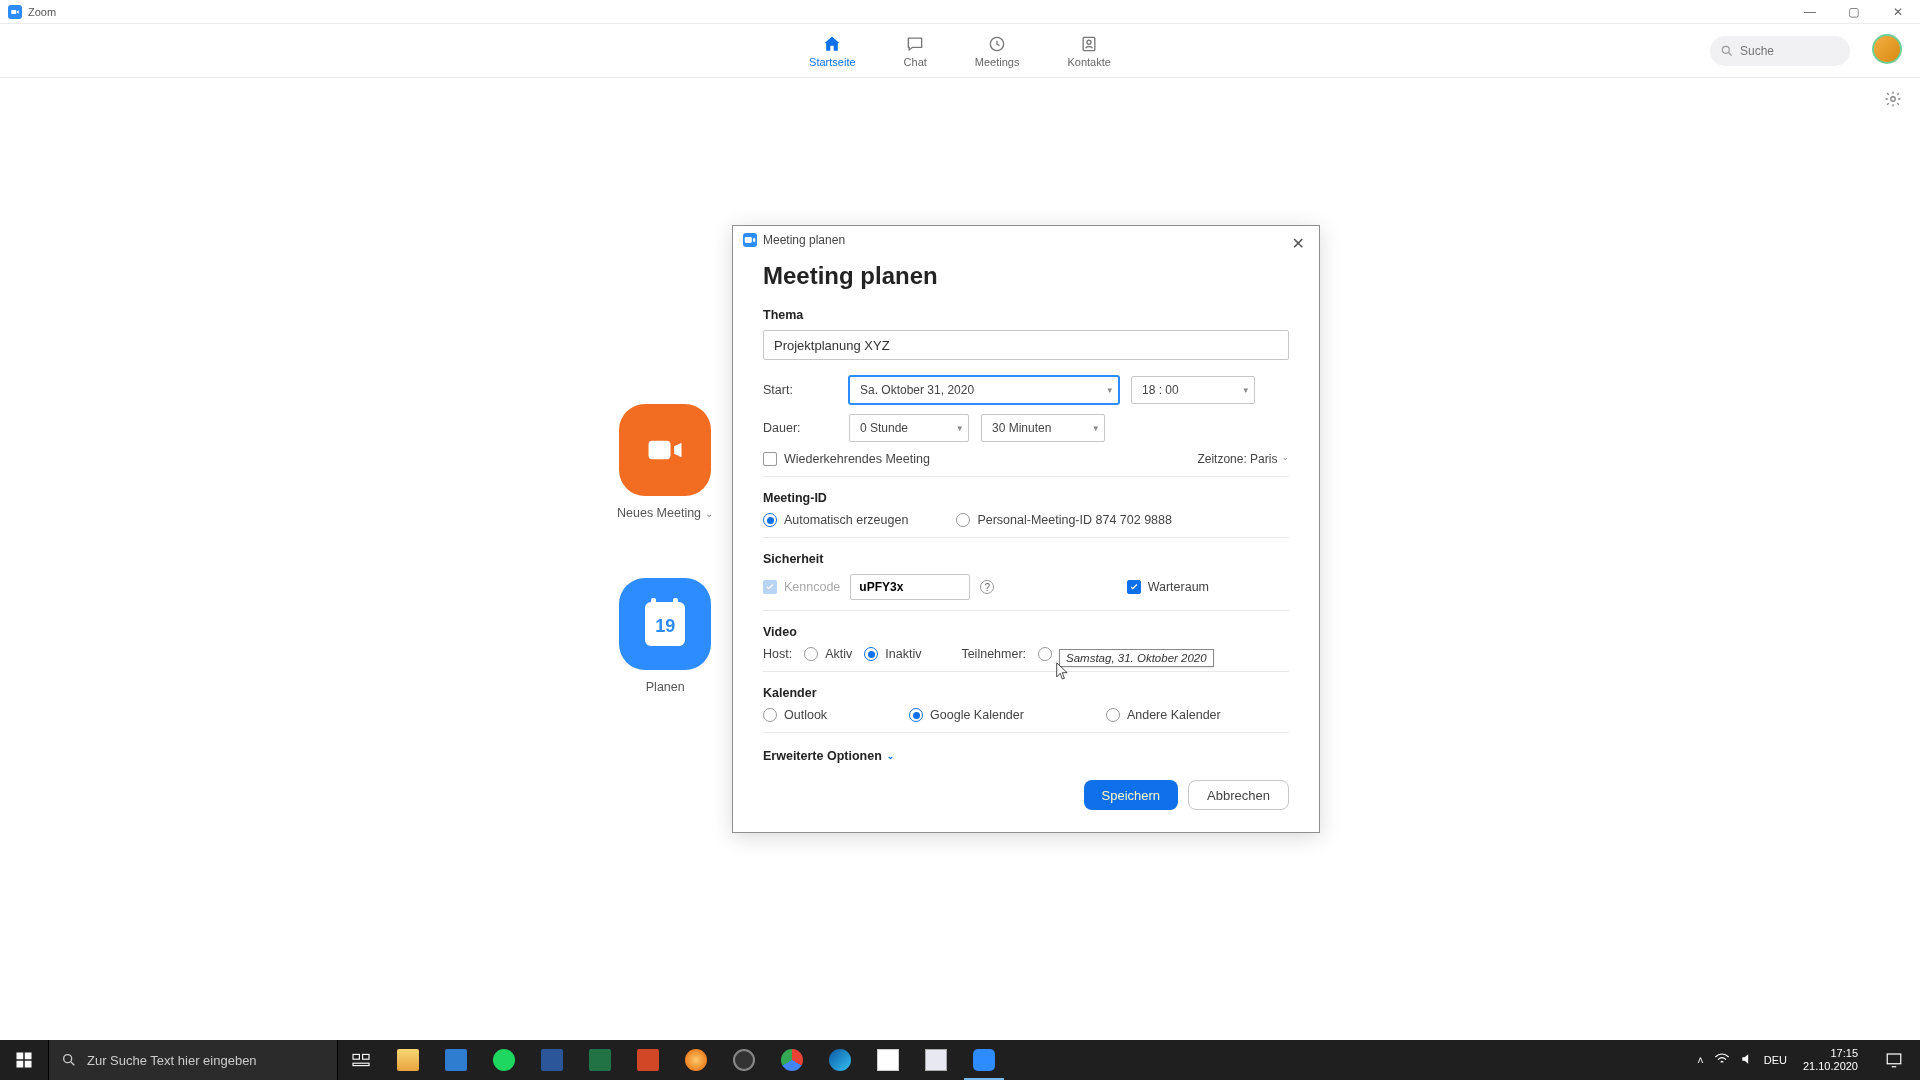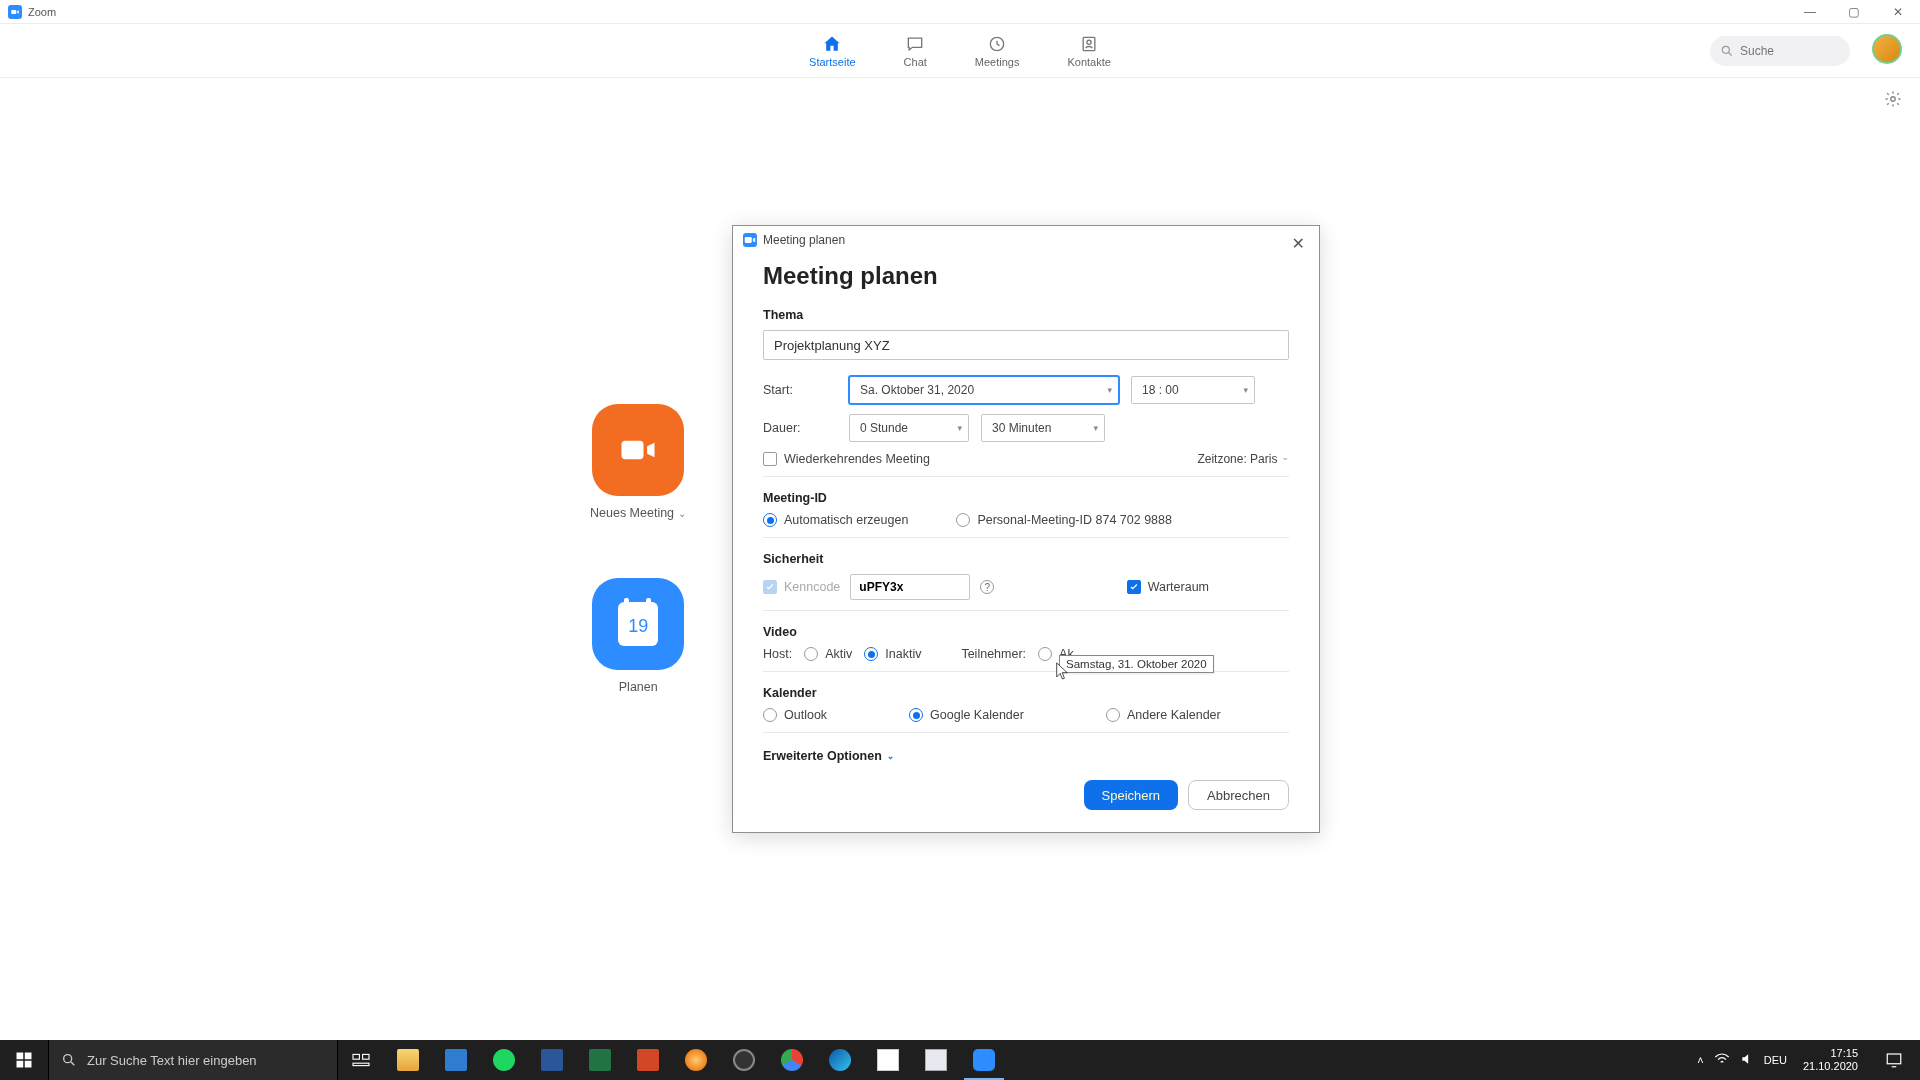--- a/index.html
+++ b/index.html
@@ -23,29 +23,29 @@
 .topnav .search { width: 140px; height: 30px; border-radius: 15px; background: #f1f1f3; border: none; padding: 0 12px 0 30px; font-size: 12px; color: #333; }
 .topnav .search-icon { position: absolute; left: 10px; top: 8px; color: #888; }
 .topnav .avatar { position: absolute; right: 18px; top: 10px; width: 30px; height: 30px; border-radius: 50%; background: linear-gradient(135deg,#f5b041,#d68910); border: 2px solid #6fcf97; }
 
 
 .main-area { position: absolute; top: 78px; left: 0; right: 0; bottom: 0; background: #fff; }
 .main-area .gear { position: absolute; right: 18px; top: 12px; color: #888; cursor: pointer; }
 
 
 .action-col { position: absolute; left: 590px; top: 326px; display: flex; flex-direction: column; gap: 58px; }
-.action-col .act { display: flex; flex-direction: column; align-items: center; gap: 10px; }
+.action-col .act { display: flex; flex-direction: column; align-items: center; gap: 10px; margin-left: 27px; }
 .action-col .act .btn { width: 92px; height: 92px; border-radius: 26px; display: flex; align-items: center; justify-content: center; }
 .action-col .act .btn.orange { background: #f26d21; }
 .action-col .act .btn.blue { background: #2d8cff; }
 .action-col .act .lbl { font-size: 12.5px; color: #555; }
 .action-col .act .lbl .chev { margin-left: 4px; color: #888; font-size: 10px; }
 .cal-icn { width: 40px; height: 44px; background: #fff; border-radius: 6px; position: relative; display: flex; align-items: center; justify-content: center; }
 .cal-icn::before { content:""; position:absolute; top:-4px; left:6px; width:5px; height:10px; background:#fff; border-radius:2px; box-shadow: 22px 0 0 #fff; }
-.cal-icn span { color:#2d8cff; font-weight:400; font-size:18px; margin-top:4px; }
+.cal-icn span { color:#2d8cff; font-weight:700; font-size:18px; margin-top:4px; }
 
 
 .dialog-overlay { position: absolute; top: 0; left: 0; right: 0; bottom: 0; }
 .dialog { position: absolute; left: 732px; top: 225px; width: 588px; background: #fff; border: 1px solid #8f8f8f; box-shadow: 0 4px 20px rgba(0,0,0,0.15); }
 .dialog .dlg-title { height: 28px; display: flex; align-items: center; padding: 0 10px; border-bottom: 0px solid #eee; font-size: 12px; color: #444; }
 .dialog .dlg-title .app-icon { width: 14px; height: 14px; background: #2d8cff; border-radius: 3px; margin-right: 6px; display:flex;align-items:center;justify-content:center; }
 .dialog .dlg-title .close { position: absolute; right: 8px; top: 6px; font-size: 16px; color: #555; cursor: pointer; padding: 2px 6px; }
 .dialog .dlg-body { padding: 8px 30px 22px 30px; }
 .dialog h1 { font-size: 24px; font-weight: 700; color: #232323; margin-bottom: 18px; }
 .dialog .section-title { font-size: 12.5px; font-weight: 700; color: #232323; margin-top: 14px; margin-bottom: 8px; }
@@ -292,21 +292,21 @@
         </label>
         <label class="rad checked">
           <span class="circ"></span>
           <span>Inaktiv</span>
         </label>
         <span style="margin-left:28px;">Teilnehmer:</span>
         <label class="rad">
           <span class="circ"></span>
           <span>Ak</span>
         </label>
-        <div class="tooltip-box" style="left:296px; top:8px;">Samstag, 31. Oktober 2020</div>
+        <div class="tooltip-box" style="left:296px; top:2px;font-style:italic;">Samstag, 31. Oktober 2020</div>
       </div>
 
       <hr>
 
       <div class="section-title">Kalender</div>
       <div class="row">
         <label class="rad">
           <span class="circ"></span>
           <span>Outlook</span>
         </label>

